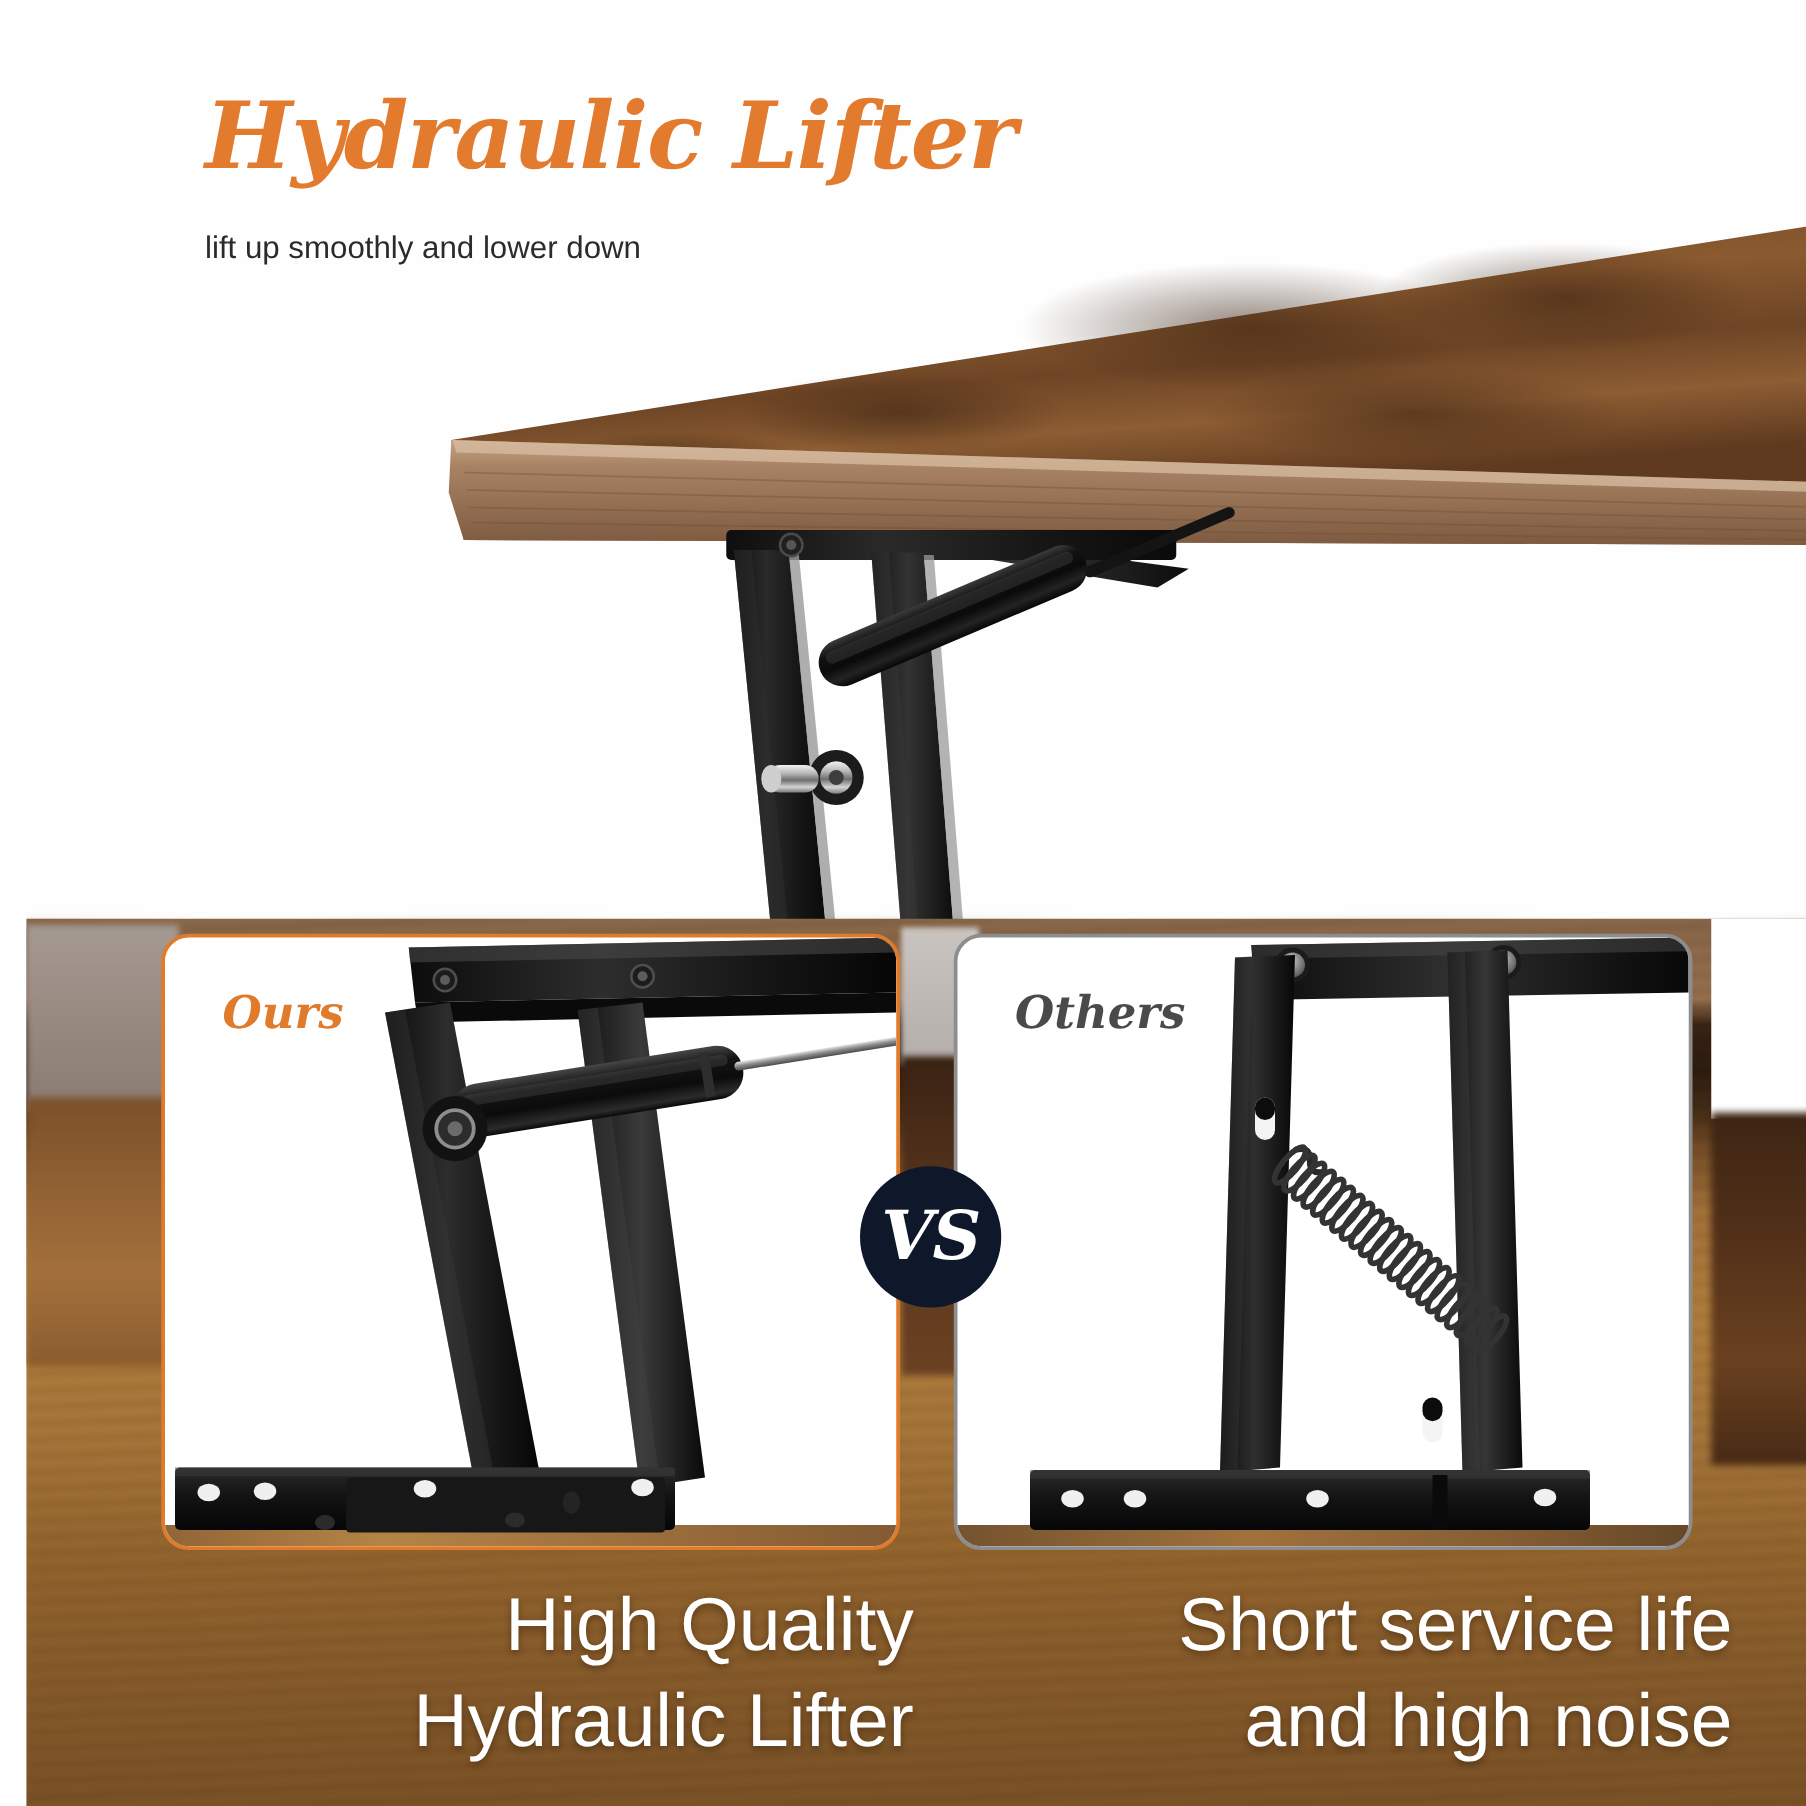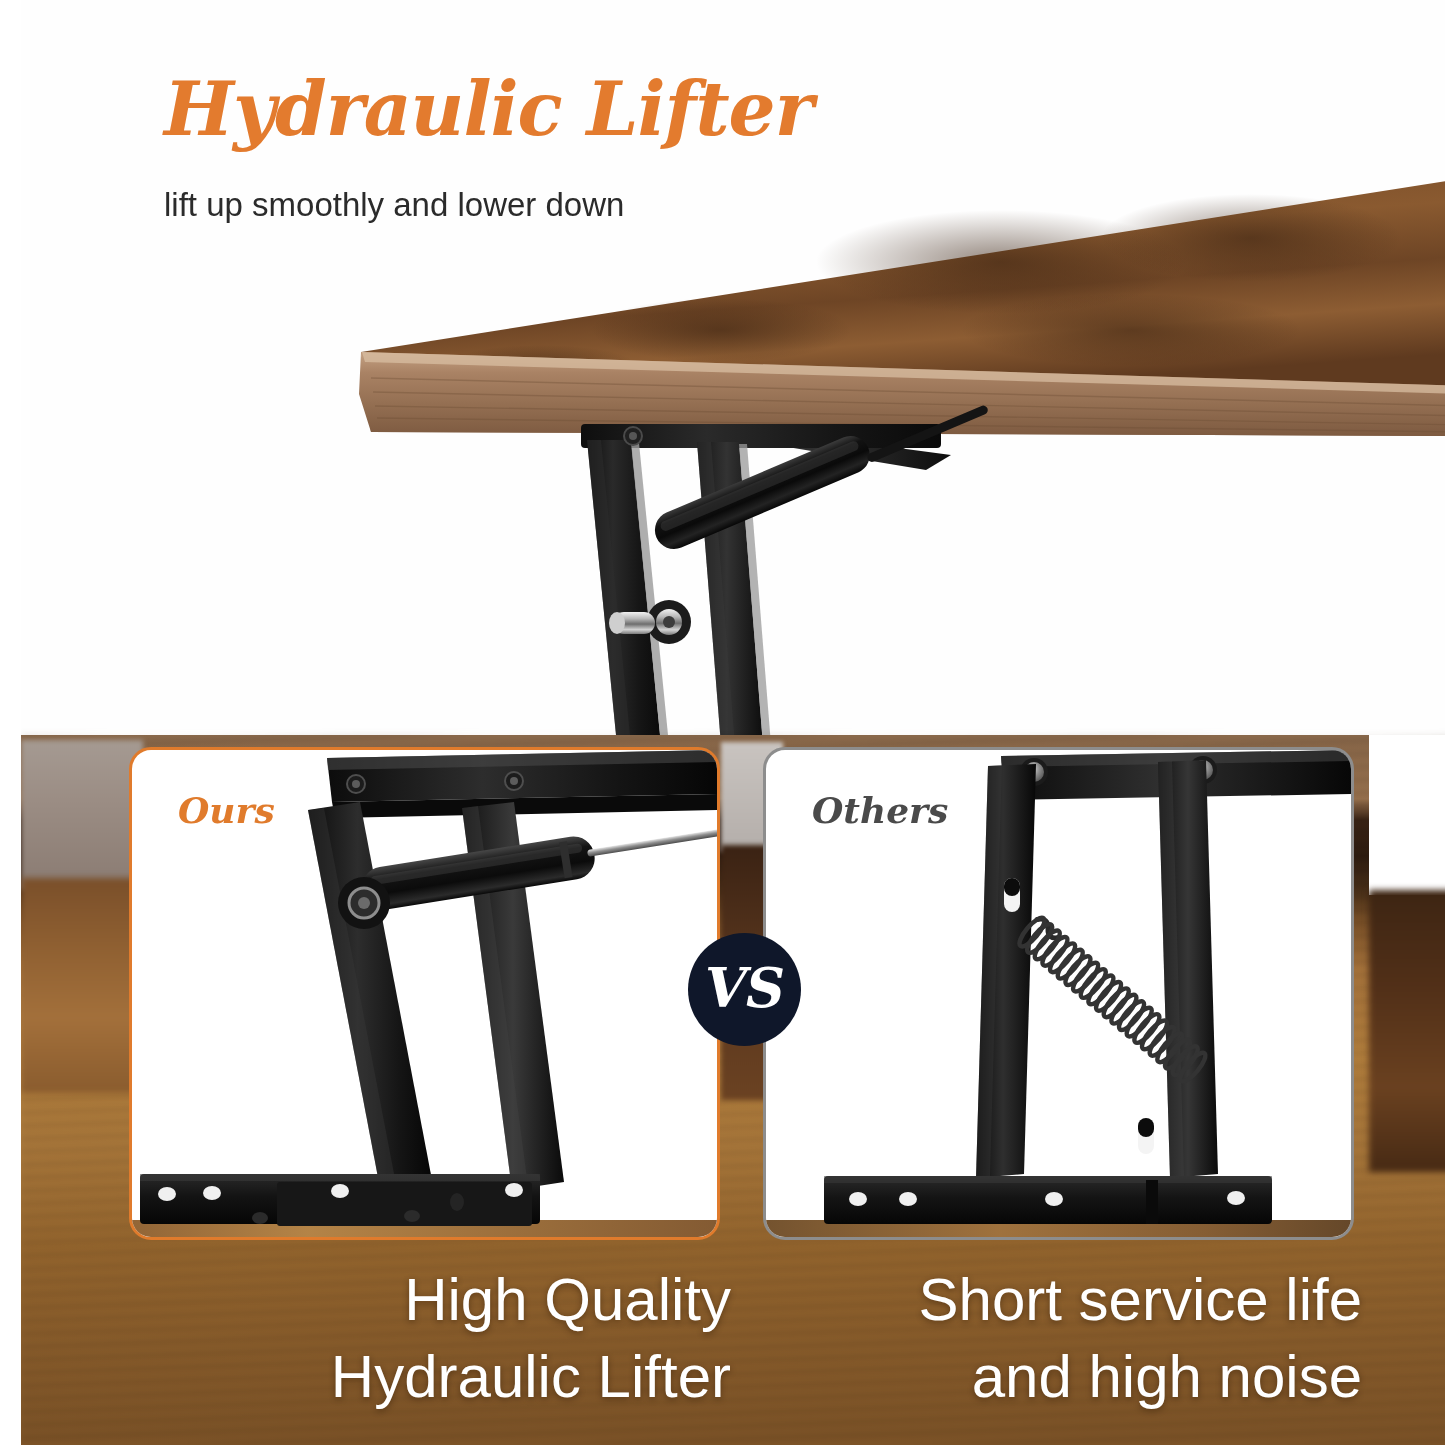--- a/index.html
+++ b/index.html
@@ -17,21 +17,21 @@
   .headline{
     position:absolute;left:143px;top:72px;
     font-family:"DejaVu Serif",serif;
     font-weight:bold;font-style:italic;
     font-size:74px;letter-spacing:-1px;
     color:#E37B2E;white-space:nowrap;
     line-height:1;
   }
   .subline{
     position:absolute;left:143px;top:178px;width:640px;
-    font-size:33px;line-height:1.62;color:#2b2b2b;
+    font-size:25px;line-height:1.62;color:#2b2b2b;
     font-family:"Liberation Sans",sans-serif;
   }
   .subline div{white-space:nowrap;}
 
   
   .hero{position:absolute;left:0;top:0;width:1445px;height:780px;}
 
   
   .wood-bg{
     position:absolute;left:0;top:735px;width:1445px;height:710px;
@@ -117,21 +117,21 @@
 
   
   .caption{
     position:absolute;width:620px;text-align:right;
     font-size:60px;line-height:1.28;color:#ffffff;
     font-family:"Liberation Sans",sans-serif;
     text-shadow:0 2px 6px rgba(40,20,5,.45);
     z-index:15;
   }
   .caption.left{left:90px;top:1262px;}
-  .caption.right{left:721px;top:1262px;}
+  .caption.right{left:745px;top:1262px;}
   .caption div{white-space:nowrap;}
 
   
   svg{display:block;}
 </style>
 </head>
 <body>
 
 <div id="stage">
 

